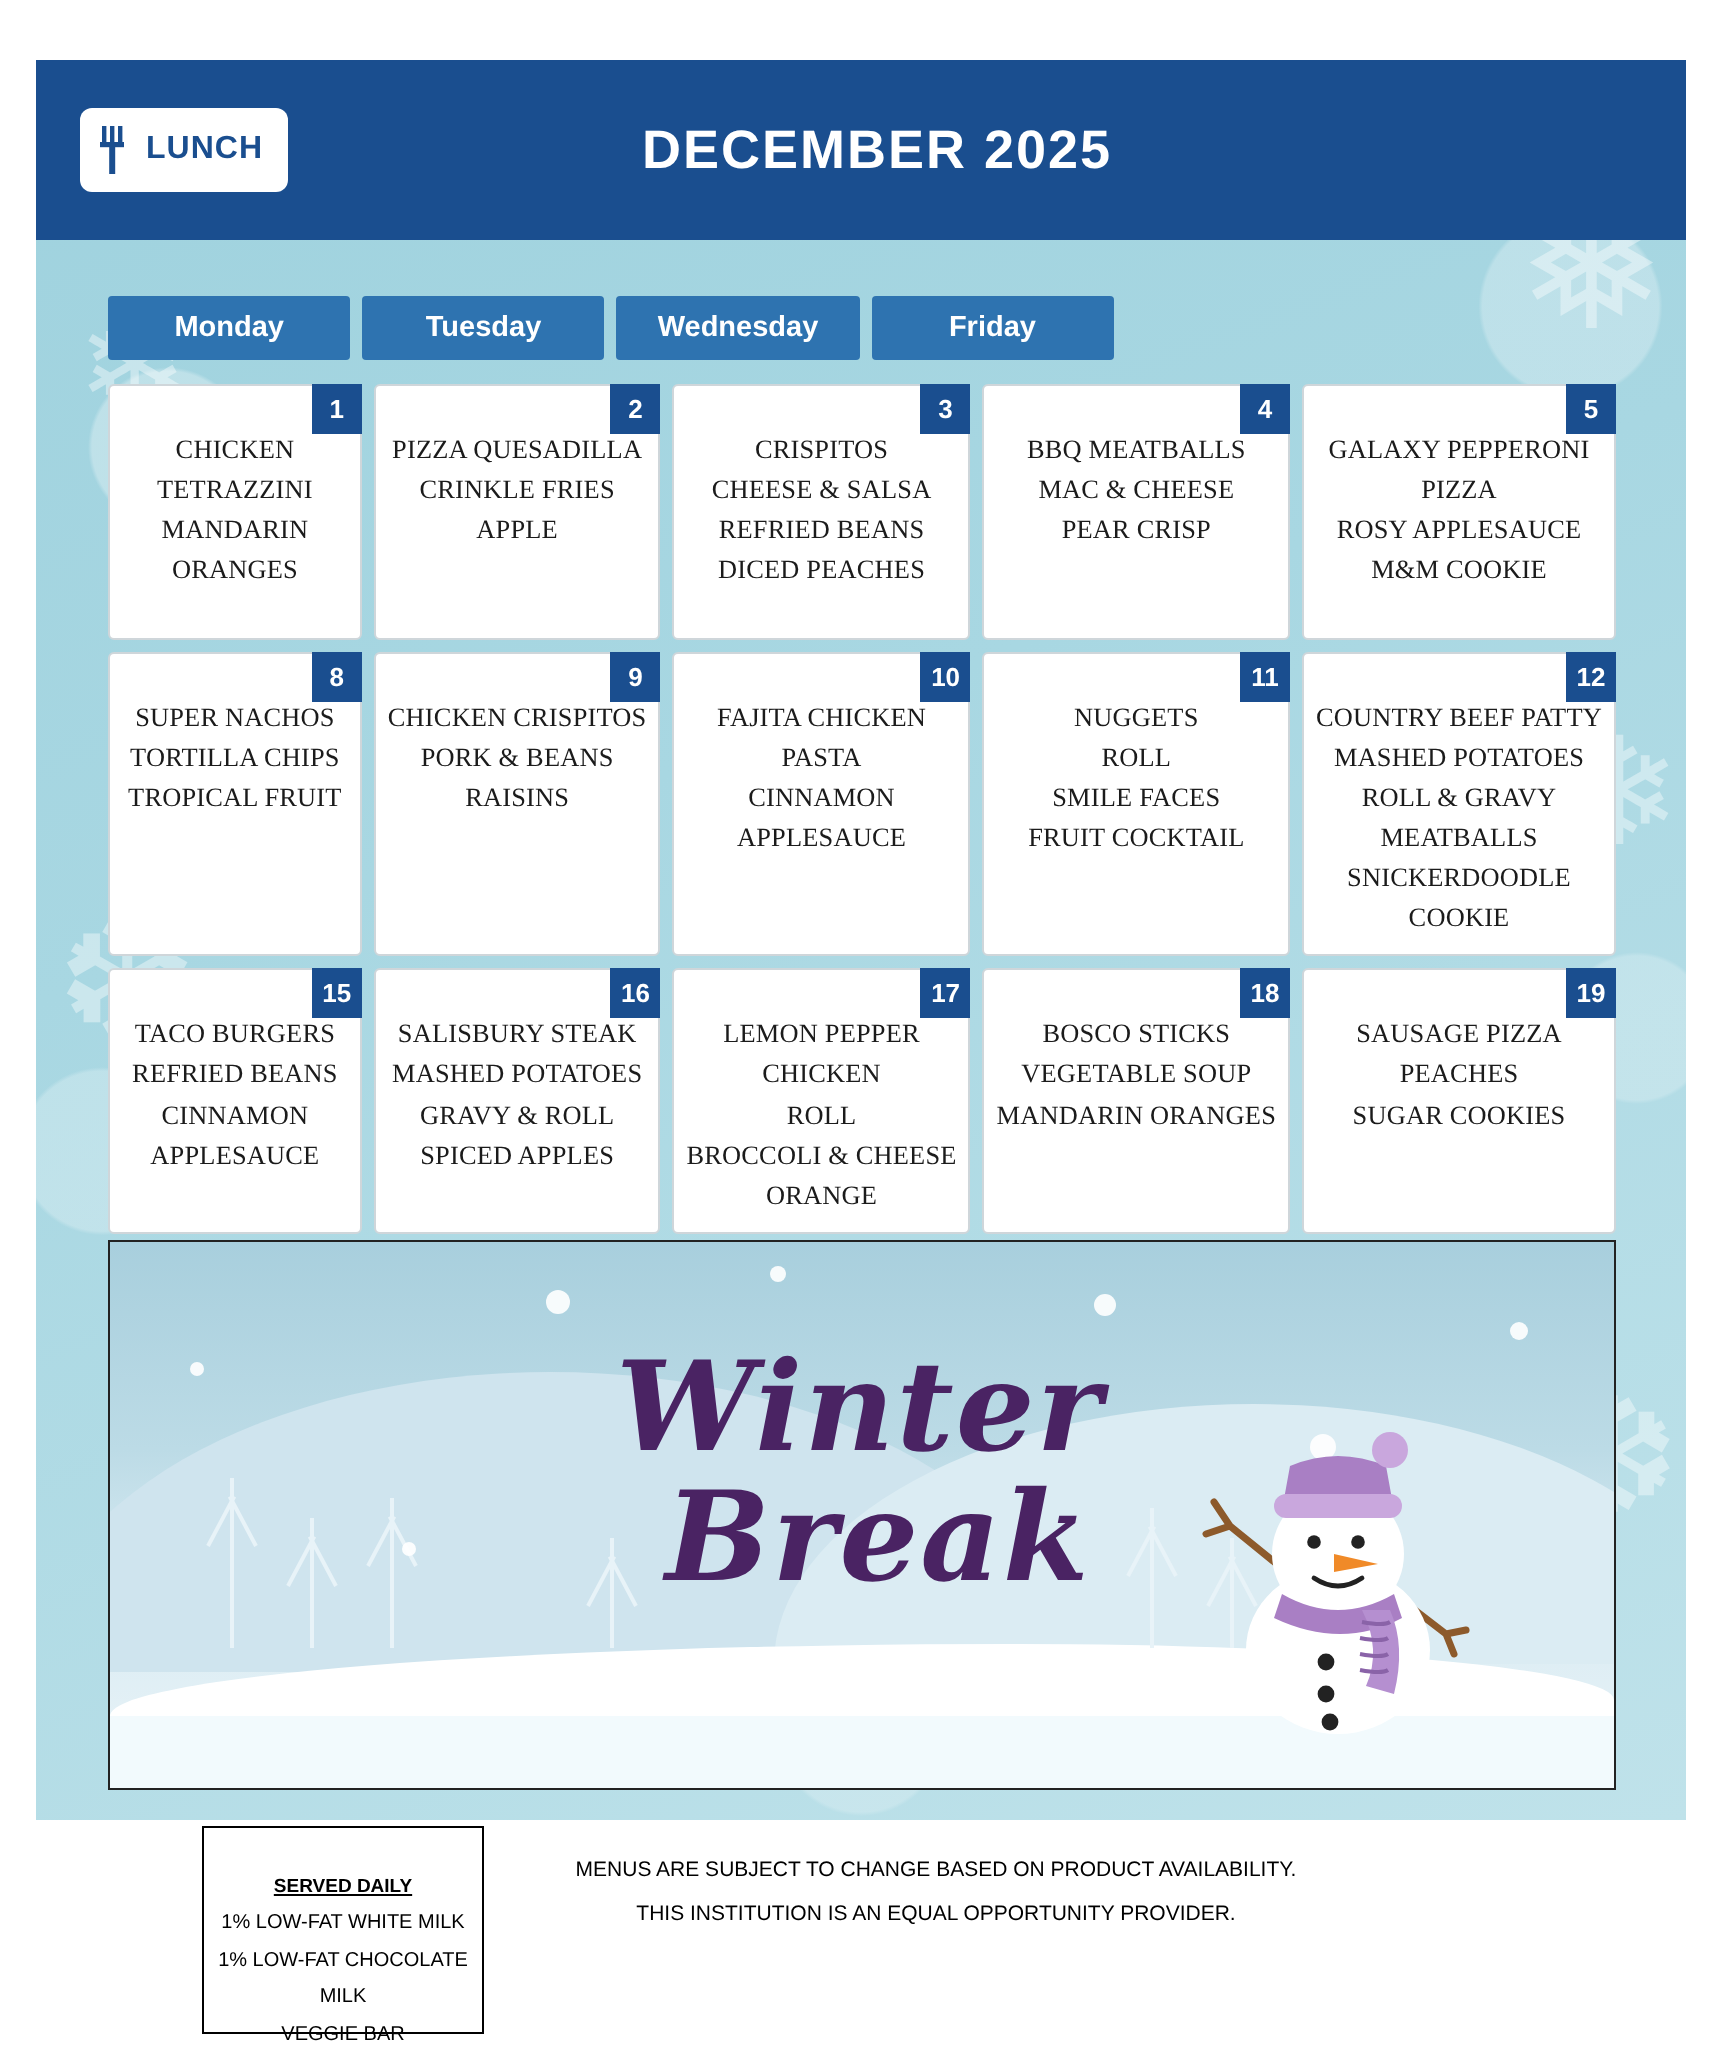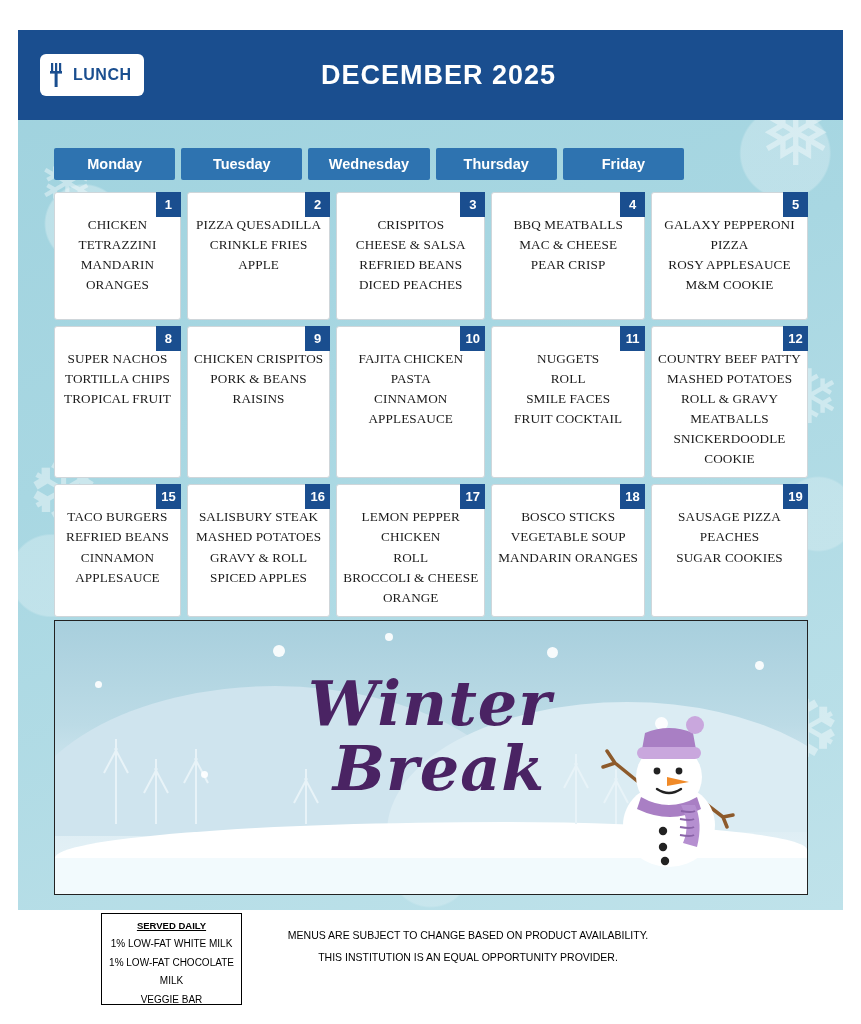--- a/index.html
+++ b/index.html
@@ -244,25 +244,25 @@
 
   
   .snowman { position: absolute; right: 72px; bottom: 24px; width: 150px; height: 185px; z-index: 5; }
 
   
   .served-box {
     position: absolute;
     left: 101px;
     top: 913px;
     width: 141px;
-    height: 92px;
+    height: 104px;
     border: 1.5px solid #000;
     background: #ffffff;
     text-align: center;
-    padding-top: 6px;
+    padding-top: 24px;
     font-family: "Liberation Sans", sans-serif;
   }
   .served-title {
     font-size: 9.5px;
     font-weight: bold;
     text-decoration: underline;
     color: #000;
     margin-bottom: 4px;
   }
   .served-line {
@@ -311,21 +311,20 @@
       </span>
       <span class="lunch-label">LUNCH</span>
     </div>
     <div class="month-title">DECEMBER 2025</div>
   </div>
 
   <div class="weekdays">
     <div class="weekday">Monday</div>
     <div class="weekday">Tuesday</div>
     <div class="weekday">Wednesday</div>
-    <div class="weekday">Thursday</div>
     <div class="weekday">Friday</div>
   </div>
 
   <div class="grid">
 
     <div class="cell">
       <span class="daynum">1</span>
       <div class="items">
         <div>CHICKEN</div>
         <div>TETRAZZINI</div>

